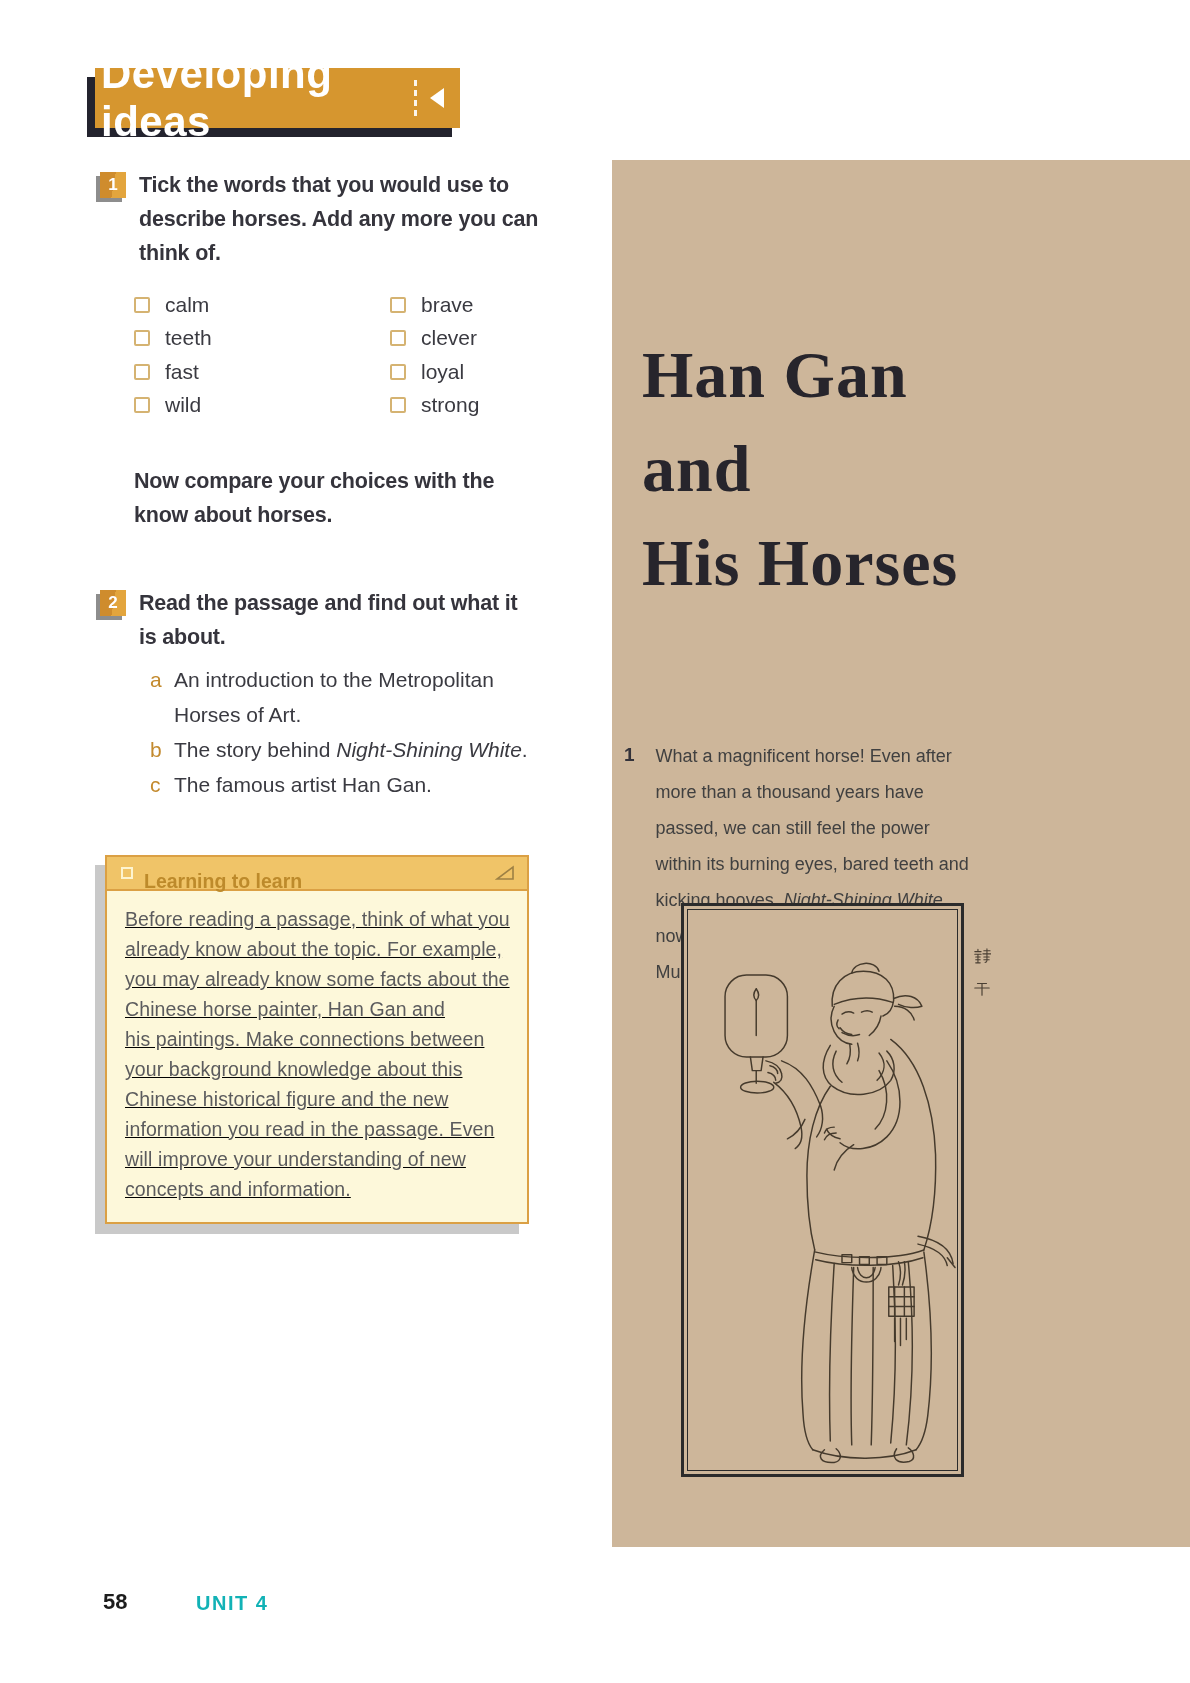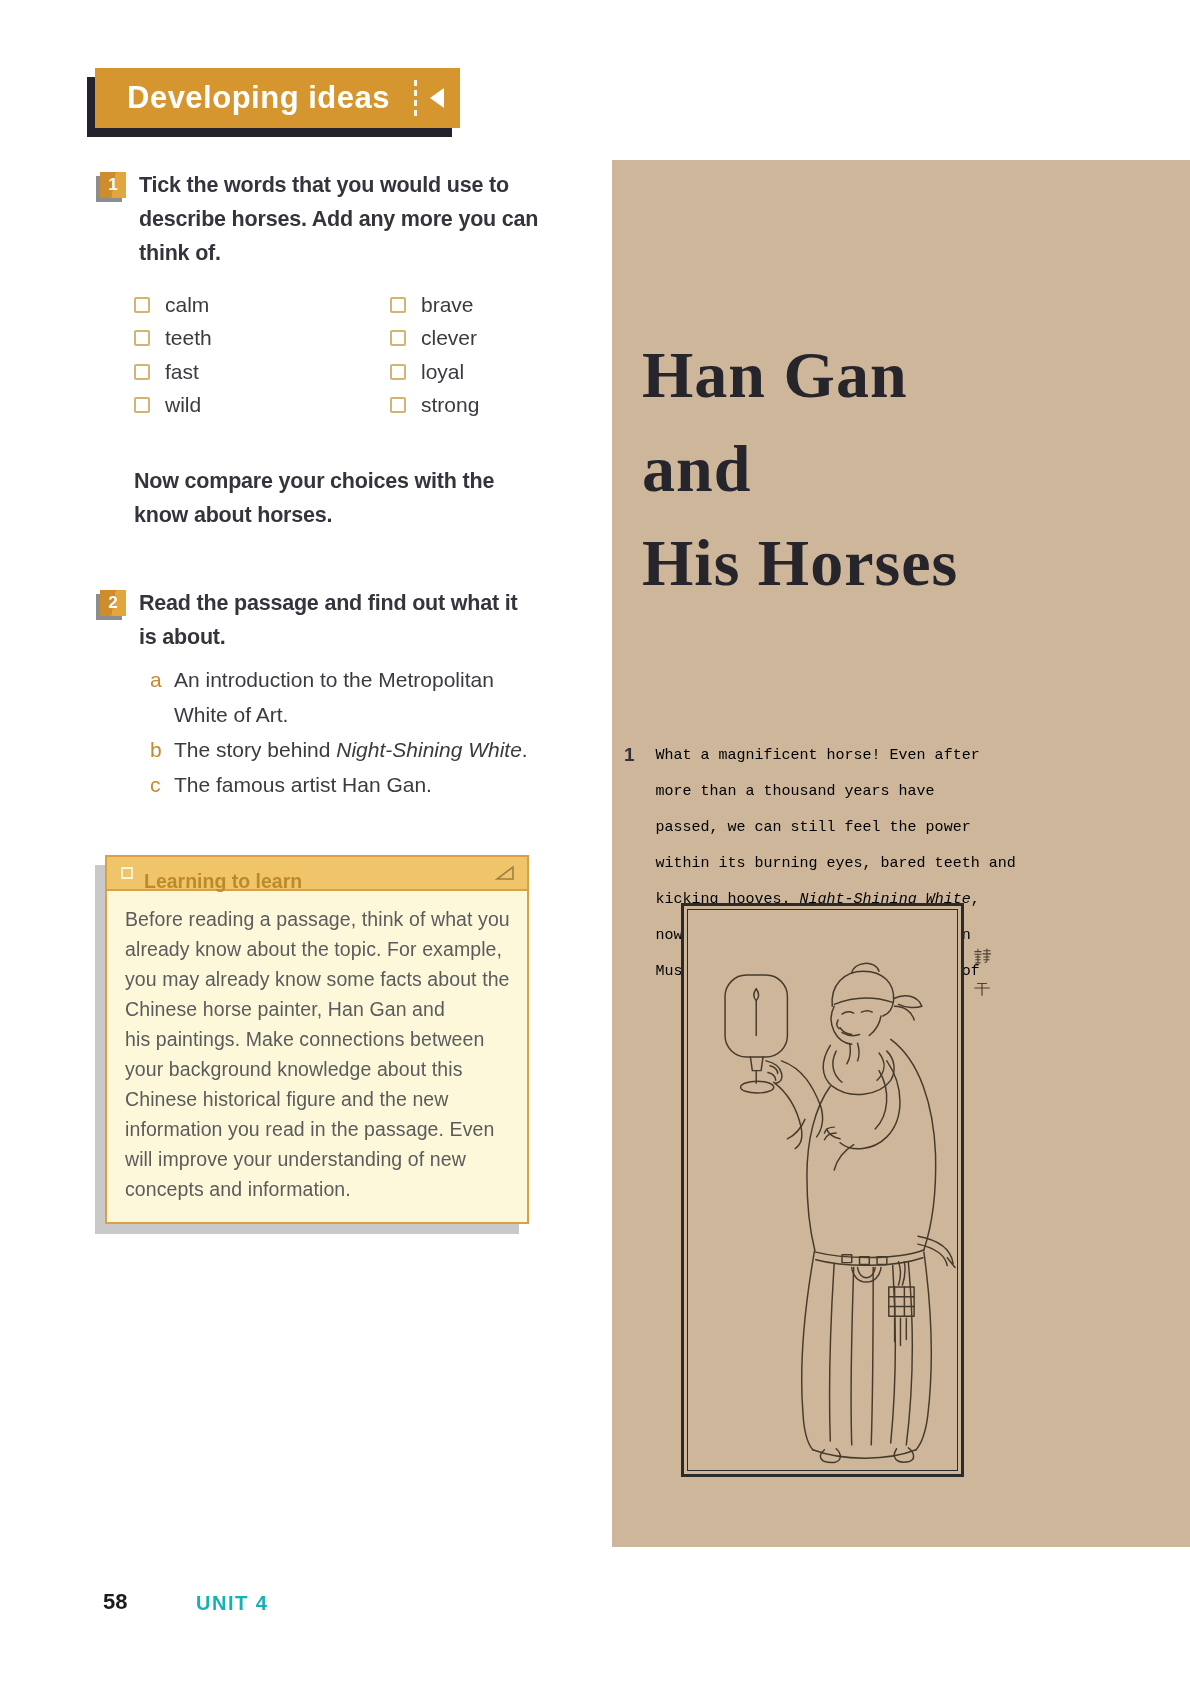--- a/index.html
+++ b/index.html
@@ -9,21 +9,21 @@
     font-family:"Liberation Sans", sans-serif; overflow:hidden;
   }
   .sr-only { position:absolute; width:1px; height:1px; overflow:hidden; clip:rect(0 0 0 0); white-space:nowrap; }
 
   
   .banner {
     position:absolute; left:95px; top:68px; width:365px; height:60px;
     background:#d6962f; box-shadow:-8px 9px 0 #23232e;
     display:flex; align-items:center;
   }
-  .banner-title { color:#ffffff; font-size:31px; font-weight:bold; padding-left:32px; letter-spacing:.5px; }
+  .banner-title { color:#ffffff; font-size:42px; font-weight:bold; padding-left:6px; letter-spacing:.5px; }
   .banner-dashes { margin-left:auto; height:36px; width:0; border-left:3px dashed rgba(255,255,255,.9); margin-right:13px; }
   .banner-arrow { width:0; height:0; border-top:10px solid transparent; border-bottom:10px solid transparent; border-right:14px solid #ffffff; margin-right:16px; }
 
   
   .left-col { position:absolute; left:100px; top:168px; width:460px; }
   .act-row { display:flex; align-items:flex-start; gap:13px; }
   .badge {
     flex:0 0 auto; width:26px; height:26px; margin-top:4px;
     background:linear-gradient(100deg,#cf8c2d 52%,#e3a53d 52%);
     box-shadow:-4px 4px 0 #8d8d8d;
@@ -46,29 +46,29 @@
   
   .lb {
     position:absolute; left:105px; top:855px; width:424px;
     border:2px solid #dba044; background:#fdf8da;
     box-shadow:-10px 10px 0 #c9c9c9;
   }
   .lb-header { height:34px; background:#f0c468; border-bottom:2px solid #dba044; display:flex; align-items:center; padding:0 12px 0 14px; gap:11px; }
   .lb-square { width:12px; height:12px; border:2px solid #fdf4d0; }
   .lb-title { color:#bd8a2b; font-weight:bold; font-size:19.5px;margin-top:16px; }
   .lb-tri { margin-left:auto; display:flex; }
-  .lb-body { padding:13px 4px 18px 18px; }
+  .lb-body { padding:13px 4px 18px 18px;text-decoration:underline; }
   .lb-line { font-size:19.5px; color:#5b5b5d; line-height:30px; letter-spacing:.1px; }
 
   
   .panel { position:absolute; left:612px; top:160px; width:578px; height:1387px; background:#cdb69a; }
   .passage-title { position:absolute; left:30px; top:168px; font-family:"Liberation Serif", serif; font-weight:bold; color:#27252c; font-size:66px; line-height:94px; letter-spacing:1px; }
   .para { position:absolute; left:12px; top:578px; display:flex; gap:21px; }
   .para-num { font-weight:bold; font-size:19px; color:#33323a; margin-top:6px; }
-  .para-text { width:412px; font-family:Liberation Mono, monospace; font-size:15px; color:#000000; line-height:36px; }
+  .para-text { width:412px; font-family:Liberation Sans, sans-serif; font-size:18px; color:#404040; line-height:36px; }
 
   .frame { position:absolute; left:69px; top:743px; width:283px; height:574px; border:3px solid #2b2b2b; background:#cdb69a; padding:3px; }
   .frame-inner { width:100%; height:100%; border:1.5px solid #2b2b2b; }
   .figure-svg { width:100%; height:100%; display:block; }
 
   .seal { position:absolute; left:361px; top:788px; display:flex; flex-direction:column; gap:13px; }
   .seal svg { display:block; }
 
   
   .page-num { position:absolute; left:103px; top:1589px; font-size:22px; font-weight:bold; color:#1c1c1c; }
@@ -142,21 +142,21 @@
         <div class="instr">
           <div class="instr-line">Read the passage and find out what it</div>
           <div class="instr-line">is about.</div>
         </div>
       </div>
       <div class="options">
         <div class="option-row">
           <span class="opt-letter">a</span>
           <div>
             <div>An introduction to the Metropolitan</div>
-            <div>White of Art.</div>
+            <div>Horses of Art.</div>
           </div>
         </div>
         <div class="option-row">
           <span class="opt-letter">b</span>
           <div><span>The story behind </span><span class="it">Night-Shining White</span><span>.</span></div>
         </div>
         <div class="option-row">
           <span class="opt-letter">c</span>
           <div>The famous artist Han Gan.</div>
         </div>

